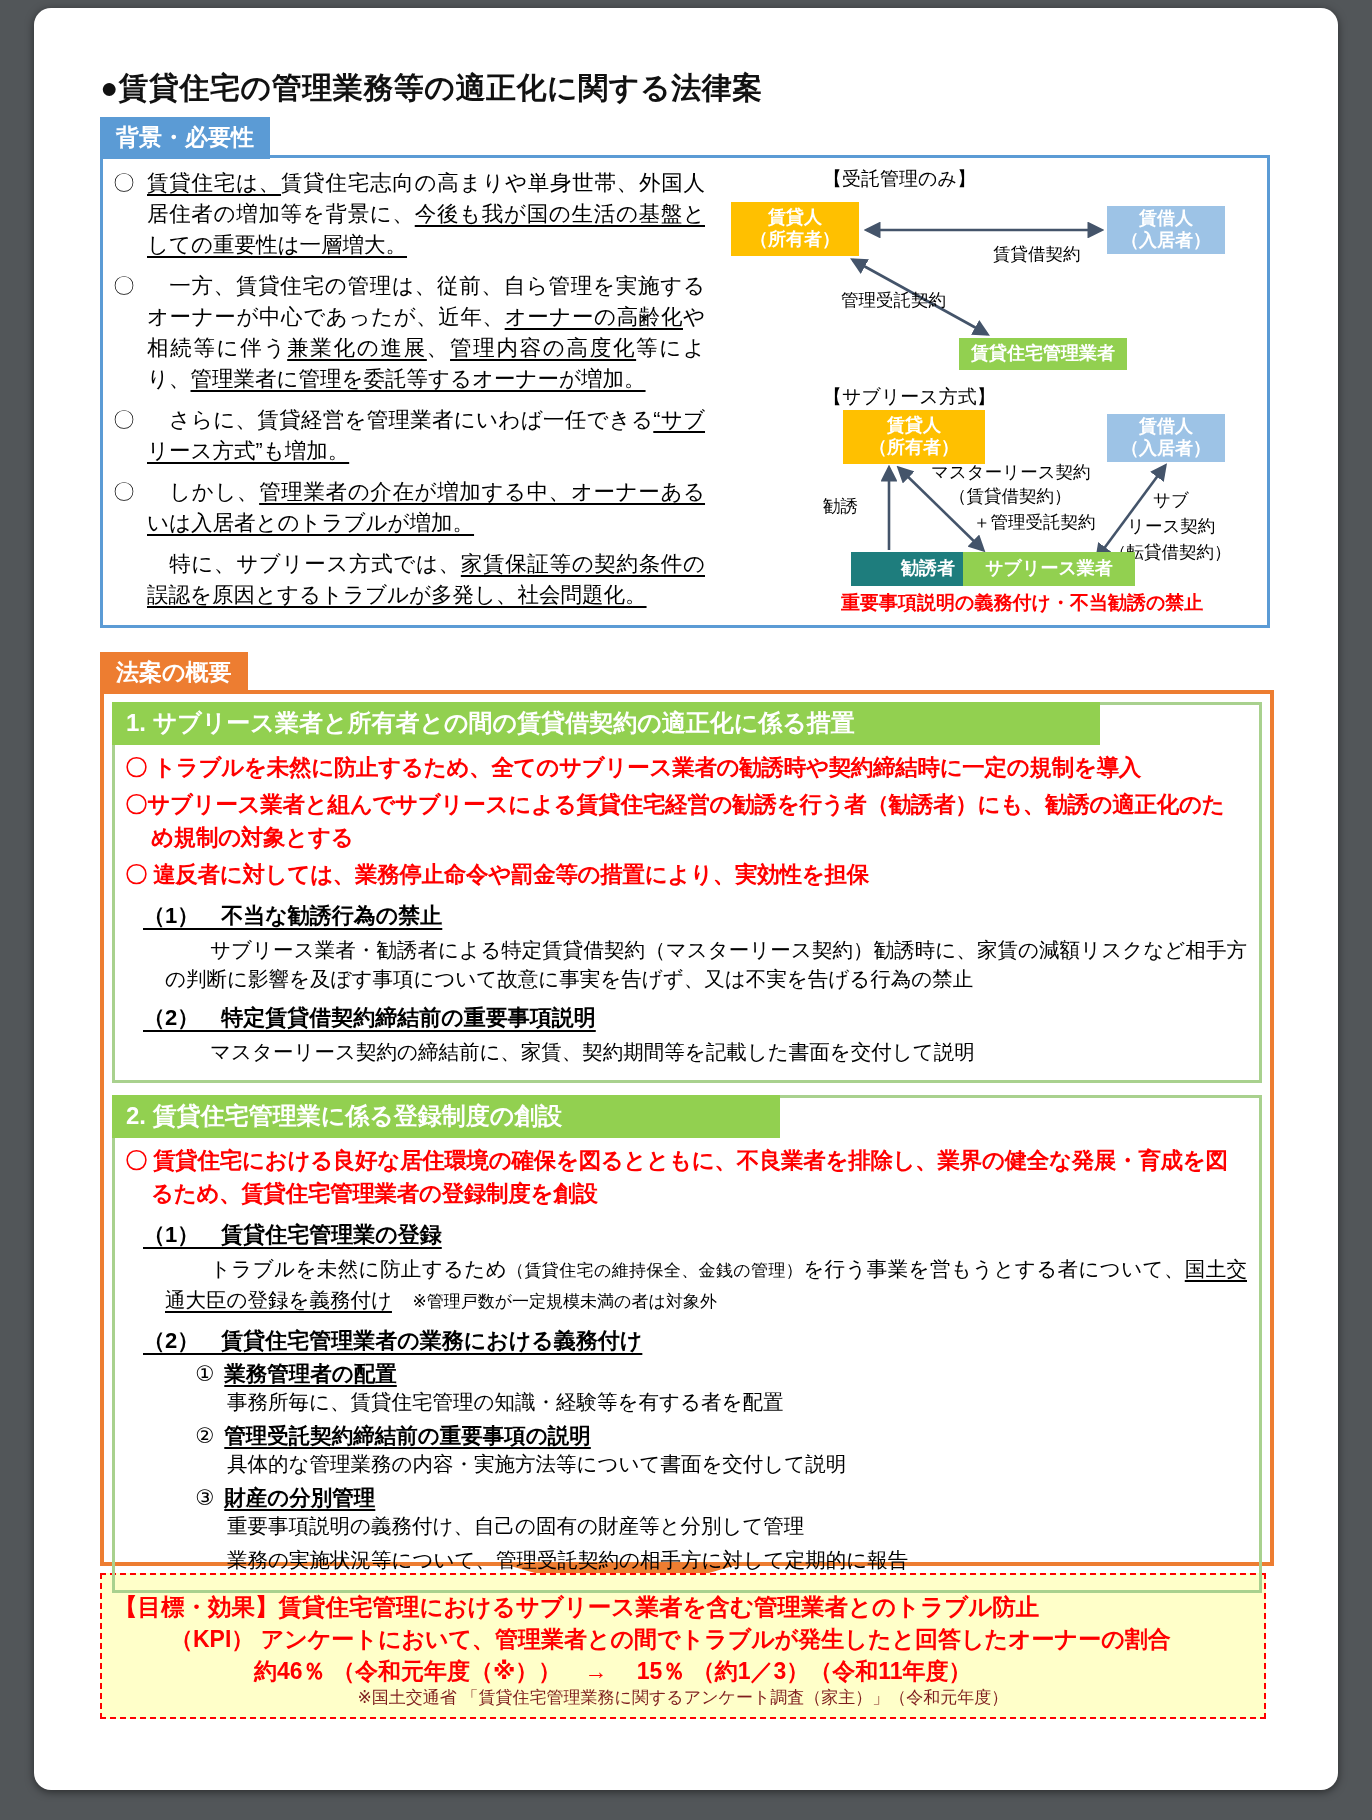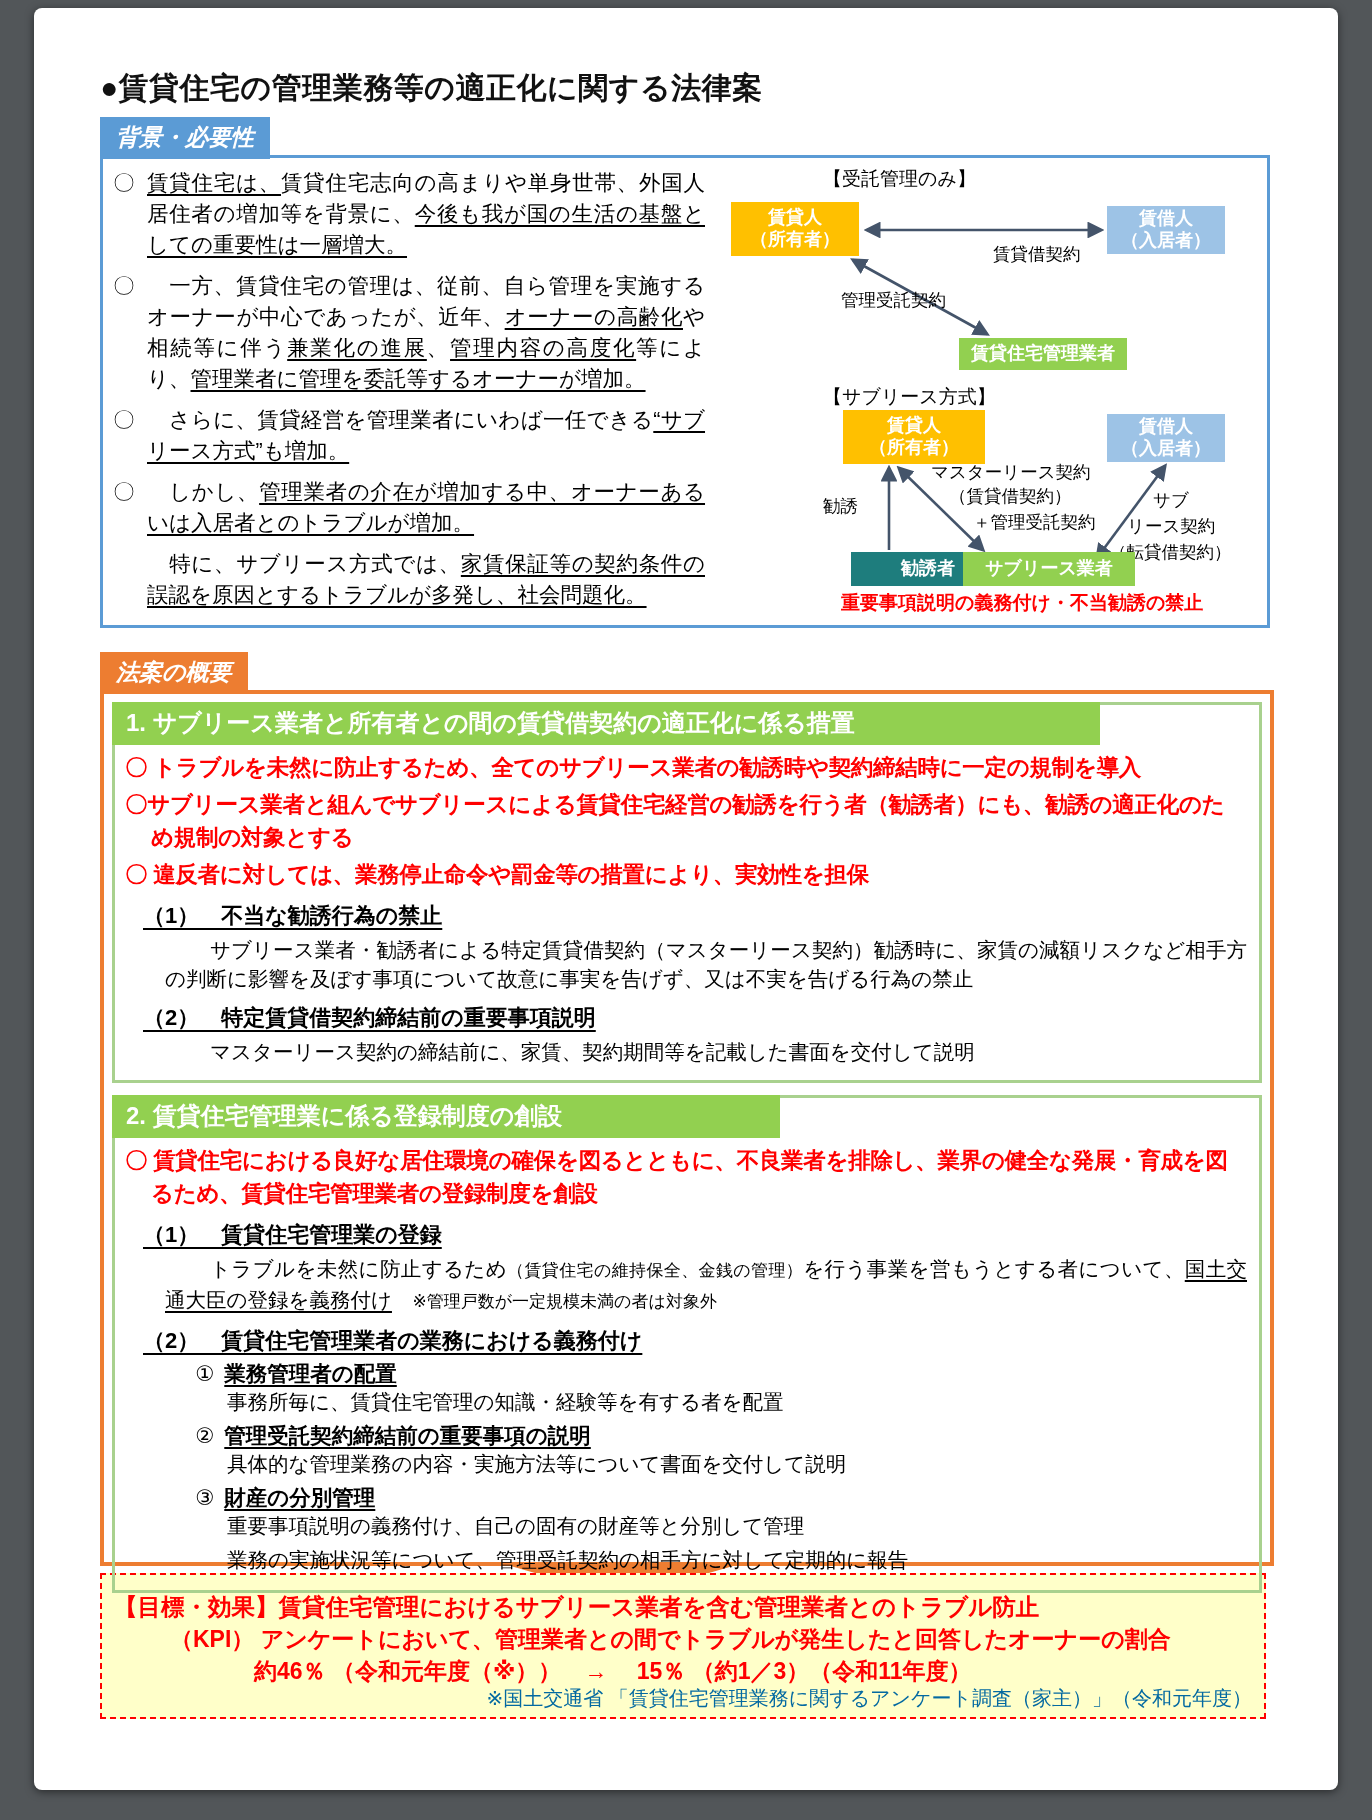--- a/index.html
+++ b/index.html
@@ -1,21 +1,21 @@
 <!DOCTYPE html>
 <html><head>
 <meta charset="utf-8">
 <style>
   html,body{margin:0;padding:0;background:#525659;font-family:"Liberation Sans","DejaVu Sans",sans-serif;}
   .frame{position:relative;width:1372px;height:1820px;background:#525659;overflow:hidden;}
-  .page{position:absolute;left:34px;top:8px;width:1304px;height:1782px;background:#fff;border-radius:8px;box-shadow:0 2px 8px rgba(0,0,0,.5);}
+  .page{position:absolute;left:34px;top:8px;width:1304px;height:1782px;background:#fff;border-radius:17px;box-shadow:0 2px 8px rgba(0,0,0,.5);}
   .abs{position:absolute;}
   .doc-title{left:66px;top:60px;font-size:30px;font-weight:bold;color:#111;letter-spacing:.5px;}
   
-  .tab{color:#fff;font-weight:bold;font-size:23px;padding:5px 16px 6px;z-index:3;font-style:italic;}
+  .tab{color:#fff;font-weight:bold;font-size:23px;padding:5px 16px 6px;z-index:3;}
   .tab-blue{left:66px;top:109px;background:#5b9bd5;}
   .tab-orange{left:66px;top:644px;background:#ed7d31;}
   
   .panel-blue{left:66px;top:147px;width:1164px;height:467px;border:3px solid #5b9bd5;background:#fff;z-index:2;}
   .panel-orange{left:66px;top:682px;width:1166px;height:868px;border:4px solid #ed7d31;background:#fff;z-index:2;}
   
   .bg-text{position:absolute;left:10px;top:10px;width:592px;font-size:21.5px;line-height:31px;color:#000;text-align:justify;}
   .bullet{display:flex;margin-bottom:10px;}
   .bullet .marker{flex:none;width:34px;}
   .bullet .btext{flex:1;}
@@ -43,21 +43,21 @@
   .duty-title{font-size:21.5px;font-weight:bold;line-height:28px;}
   .duty-title .num{margin-right:10px;font-weight:normal;}
   .duty-desc{font-size:20.5px;line-height:28px;margin-left:32px;}
   
   .chevron{left:456px;top:1552px;width:0;height:0;border-left:132px solid transparent;border-right:132px solid transparent;border-top:38px solid #ed7d31;}
   
   .goal{left:66px;top:1565px;width:1166px;height:146px;background:#ffffc9;border:2.5px dashed #ff0000;box-sizing:border-box;padding:16px 12px 4px;}
   .goal-l1{color:#ff0000;font-weight:bold;font-size:23.5px;line-height:32px;}
   .goal-l2{color:#ff0000;font-weight:bold;font-size:23px;line-height:32px;padding-left:56px;}
   .goal-l3{color:#ff0000;font-weight:bold;font-size:23px;line-height:32px;padding-left:140px;}
-  .goal-l4{color:#0369a1;font-size:20px;line-height:22px;text-align:right;}
+  .goal-l4{color:#7f1d1d;font-size:17px;line-height:22px;text-align:center;}
 </style>
 </head>
 <body>
 
 <div class="frame">
   <div class="page">
 
     <div class="abs doc-title">●賃貸住宅の管理業務等の適正化に関する法律案</div>
 
     <div class="abs tab tab-blue">背景・必要性</div>

